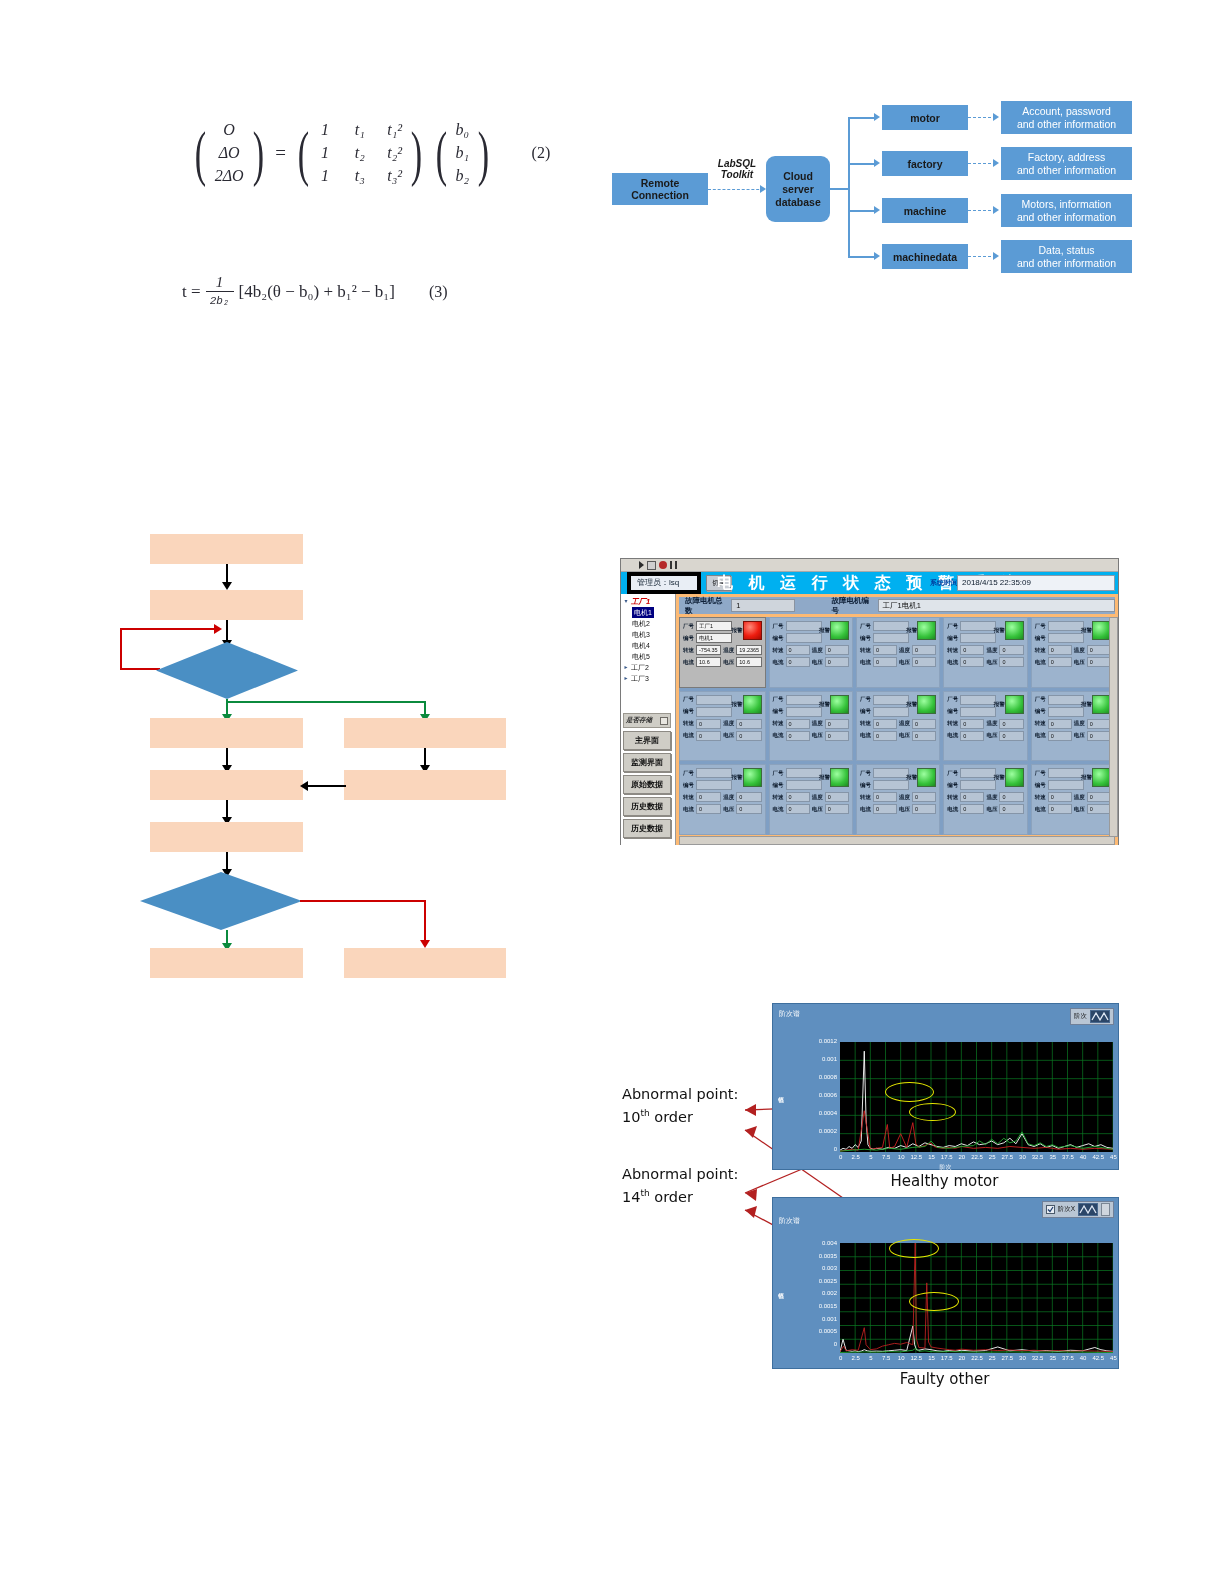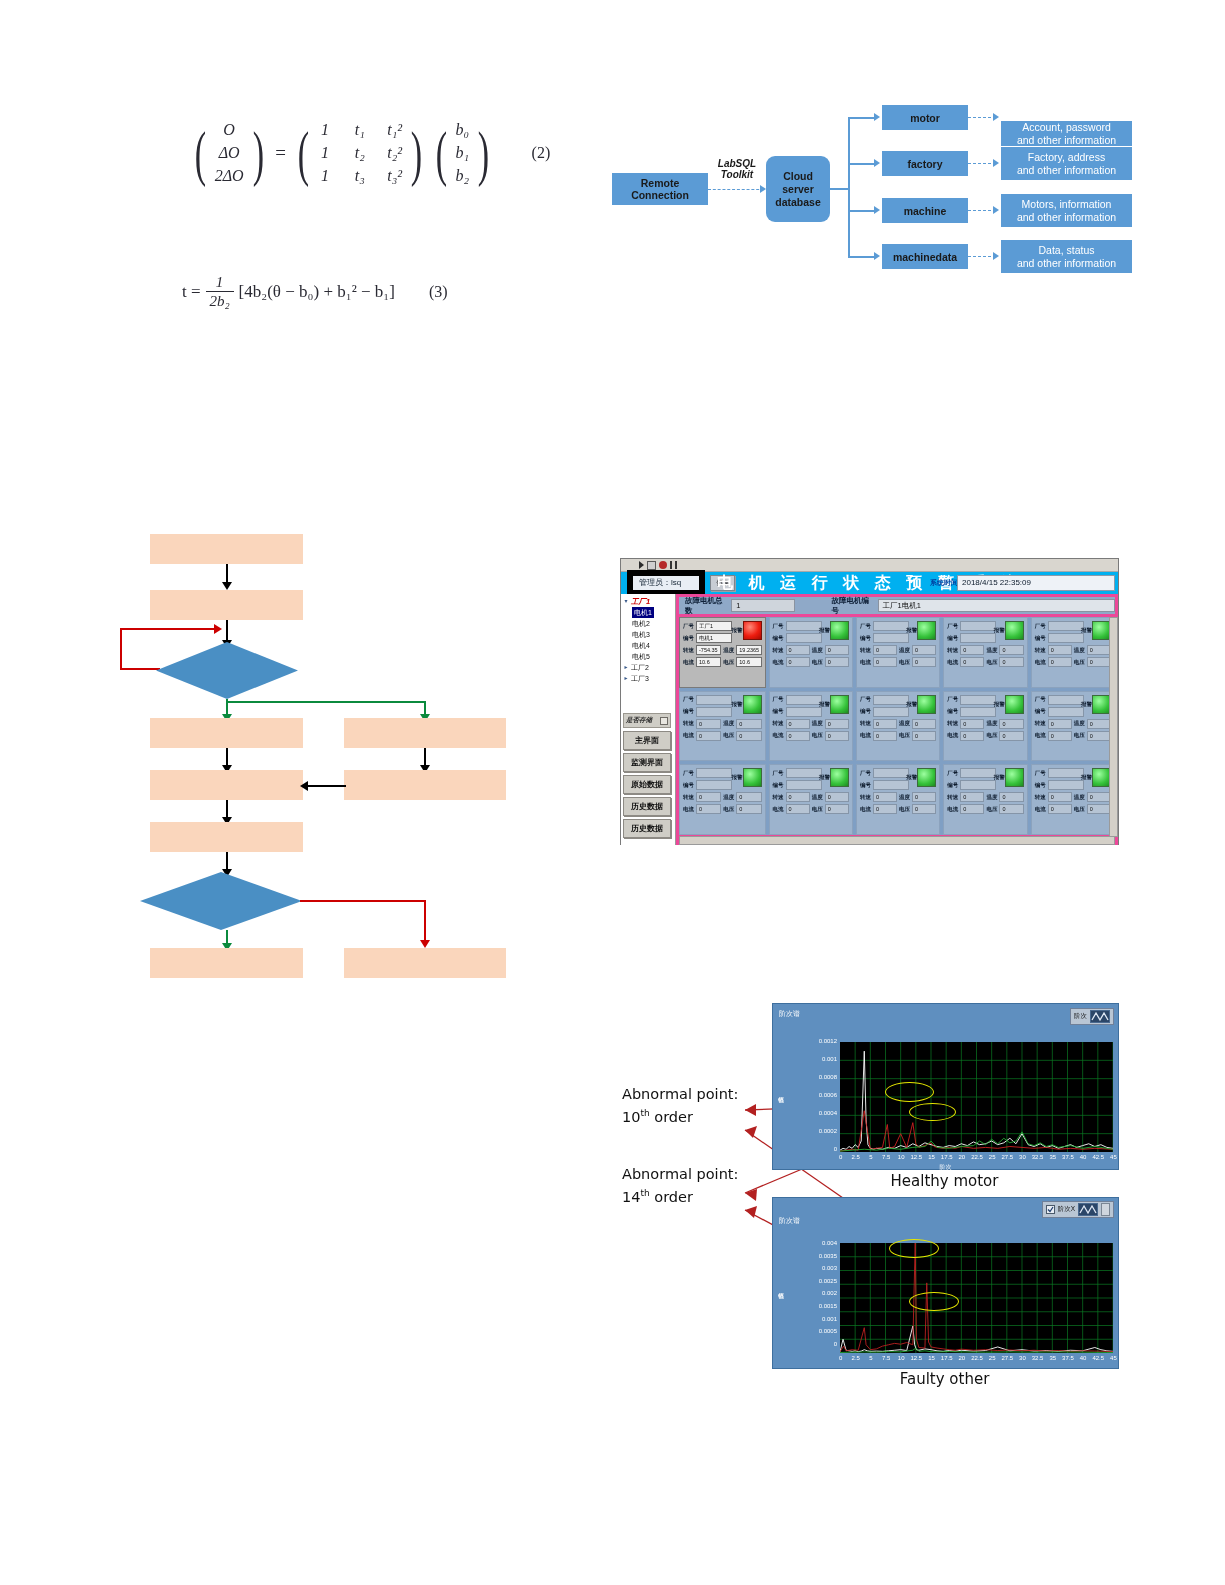--- a/index.html
+++ b/index.html
@@ -17,21 +17,21 @@
   .colvec{display:flex;flex-direction:column;align-items:center;font-style:italic;font-size:16px;line-height:23px;}
   .mat3{display:grid;grid-template-columns:repeat(3,1fr);font-style:italic;font-size:16px;line-height:23px;
         column-gap:20px;justify-items:center;}
   .eqsign{font-size:19px;padding:0 3px;}
   .eqnum{font-size:16px;margin-left:34px;}
 
   .eq-t{left:182px;top:275px;display:flex;align-items:center;font-size:17px;}
   .frac{display:inline-flex;flex-direction:column;align-items:center;margin:0 5px;font-style:italic;}
   .frac .num{font-size:15px;line-height:14px;}
   .frac .bar{border-top:1.4px solid #2a2a33;width:100%;min-width:28px;margin:2px 0;}
-  .frac .den{font-size:15px;line-height:15px;}
+  .frac .den{font-size:11px;line-height:15px;font-family:Liberation Mono, monospace;}
 
   
   #diagram{left:612px;top:88px;width:520px;height:195px;}
   .dbox{position:absolute;background:#5b9bd5;color:#1a1a1a;font-size:10.5px;font-weight:bold;
         display:flex;align-items:center;justify-content:center;text-align:center;line-height:12px;}
   .dbox.white{color:#ffffff;font-weight:normal;font-size:10.5px;}
   .dbox.round{border-radius:9px;}
   .dline{position:absolute;background:#5b9bd5;}
   .dlabel{position:absolute;font-style:italic;font-weight:bold;font-size:10px;color:#1a1a1a;
           text-align:center;line-height:11px;}
@@ -53,21 +53,21 @@
        border:1px solid #7a7a7a;box-shadow:0 0 0 1px #ffffff inset;}
   .app-toolbar{height:12px;background:#d9d6cf;border-bottom:1px solid #a8a8a8;
                display:flex;align-items:center;padding-left:18px;gap:3px;}
   .tb-ic{width:8px;height:8px;display:inline-block;position:relative;}
   .tb-arrow{width:0;height:0;border-left:5px solid #2b2b2b;border-top:4px solid transparent;border-bottom:4px solid transparent;}
   .tb-loop{border:1px solid #5a5a5a;width:7px;height:7px;background:#cfcfcf;}
   .tb-stop{width:8px;height:8px;border-radius:50%;background:#b52a2a;}
   .tb-pause{width:7px;height:8px;background:linear-gradient(90deg,#333 0 2px,transparent 2px 5px,#333 5px 7px);}
 
   .app-header{height:22px;background:#00b0f0;display:flex;align-items:center;position:relative;}
-  .admin-box{margin-left:6px;background:#e9eef5;border:6px solid #000000;font-size:8px;
+  .admin-box{margin-left:6px;background:#e9eef5;border:4px solid #000000;font-size:8px;
              padding:1px 6px;color:#102030;height:12px;line-height:12px;min-width:54px;}
   .switch-btn{margin-left:5px;background:#c8cdd4;border:1px solid #7d848c;font-size:6.5px;
               padding:1px 5px;color:#111;height:12px;line-height:12px;box-shadow:1px 1px 0 #9aa0a8;}
   .app-title{position:absolute;left:0;right:0;text-align:center;font-size:16px;font-weight:bold;
              color:#ffffff;letter-spacing:5px;font-family:"DejaVu Sans",sans-serif;}
   .sys-time-lbl{position:absolute;right:160px;font-size:7px;color:#0040a0;font-weight:bold;}
   .sys-time{position:absolute;right:3px;background:#eef2f7;border:1px solid #8a9aaa;font-size:8px;
             padding:1px 4px;color:#0b1a2b;height:12px;line-height:12px;width:148px;}
 
   .app-body{display:flex;height:251px;}
@@ -81,21 +81,21 @@
   .tree-ind{padding-left:9px;}
 
   .side-btns{position:absolute;left:2px;bottom:4px;width:48px;}
   .chk-row{display:flex;align-items:center;gap:3px;font-size:6.5px;color:#333;
            font-style:italic;font-weight:bold;margin-bottom:3px;background:#cfcdc6;
            border:1px solid #9a978f;padding:2px 2px;}
   .chk-box{width:6px;height:6px;background:#e8e6e0;border:1px solid #6e6b66;margin-left:auto;}
   .sbtn{background:#cfcdc6;border:1px solid #8d8a84;box-shadow:1px 1px 0 #8d8a84;
         font-size:8px;font-weight:bold;color:#111;text-align:center;padding:3px 0;margin-bottom:3px;}
 
-  .panel-area{flex:1;background:#ec4899;position:relative;padding:3px;}
+  .panel-area{flex:1;background:#fdba74;position:relative;padding:3px;}
   .top-row{display:flex;align-items:center;height:17px;background:#8fa9c8;margin-bottom:3px;padding-left:6px;}
   .tr-lbl{font-size:7.5px;font-weight:bold;color:#10223a;margin-right:4px;}
   .tr-val{background:#cfd5dc;border:1px solid #8a93a0;font-size:7.5px;color:#111;
           height:11px;line-height:11px;padding:0 4px;}
   .tr-val.w1{width:58px;}
   .tr-val.w2{width:243px;background:#dfe4ea;}
 
   .grid{display:grid;grid-template-columns:repeat(5,1fr);grid-template-rows:repeat(3,1fr);
         gap:3px;height:218px;background:#7f9fc4;}
   .mcard{background:#9cb3cd;border:1px solid #8ba2bd;padding:3px;position:relative;
@@ -193,21 +193,21 @@
 database</div>
 
   <div class="dline" style="left:218px;top:100px;width:18px;height:1.6px;"></div>
   <div class="dline" style="left:236px;top:29px;width:1.6px;height:140px;"></div>
 
   <div class="dline" style="left:236px;top:29px;width:28px;height:1.6px;"></div>
   <div class="arrowhead" style="left:262px;top:25px;"></div>
   <div class="dbox" style="left:270px;top:17px;width:86px;height:25px;">motor</div>
   <div class="dashseg" style="left:356px;top:29px;width:28px;"></div>
   <div class="arrowhead" style="left:381px;top:25px;"></div>
-  <div class="dbox white" style="left:389px;top:13px;width:131px;height:25px;white-space:pre-line;line-height:13px;margin-top:20px;">Account, password
+  <div class="dbox white" style="left:389px;top:13px;width:131px;height:33px;white-space:pre-line;line-height:13px;">Account, password
 and other information</div>
 
   <div class="dline" style="left:236px;top:75px;width:28px;height:1.6px;"></div>
   <div class="arrowhead" style="left:262px;top:71px;"></div>
   <div class="dbox" style="left:270px;top:63px;width:86px;height:25px;">factory</div>
   <div class="dashseg" style="left:356px;top:75px;width:28px;"></div>
   <div class="arrowhead" style="left:381px;top:71px;"></div>
   <div class="dbox white" style="left:389px;top:59px;width:131px;height:33px;white-space:pre-line;line-height:13px;">Factory, address
 and other information</div>
 

